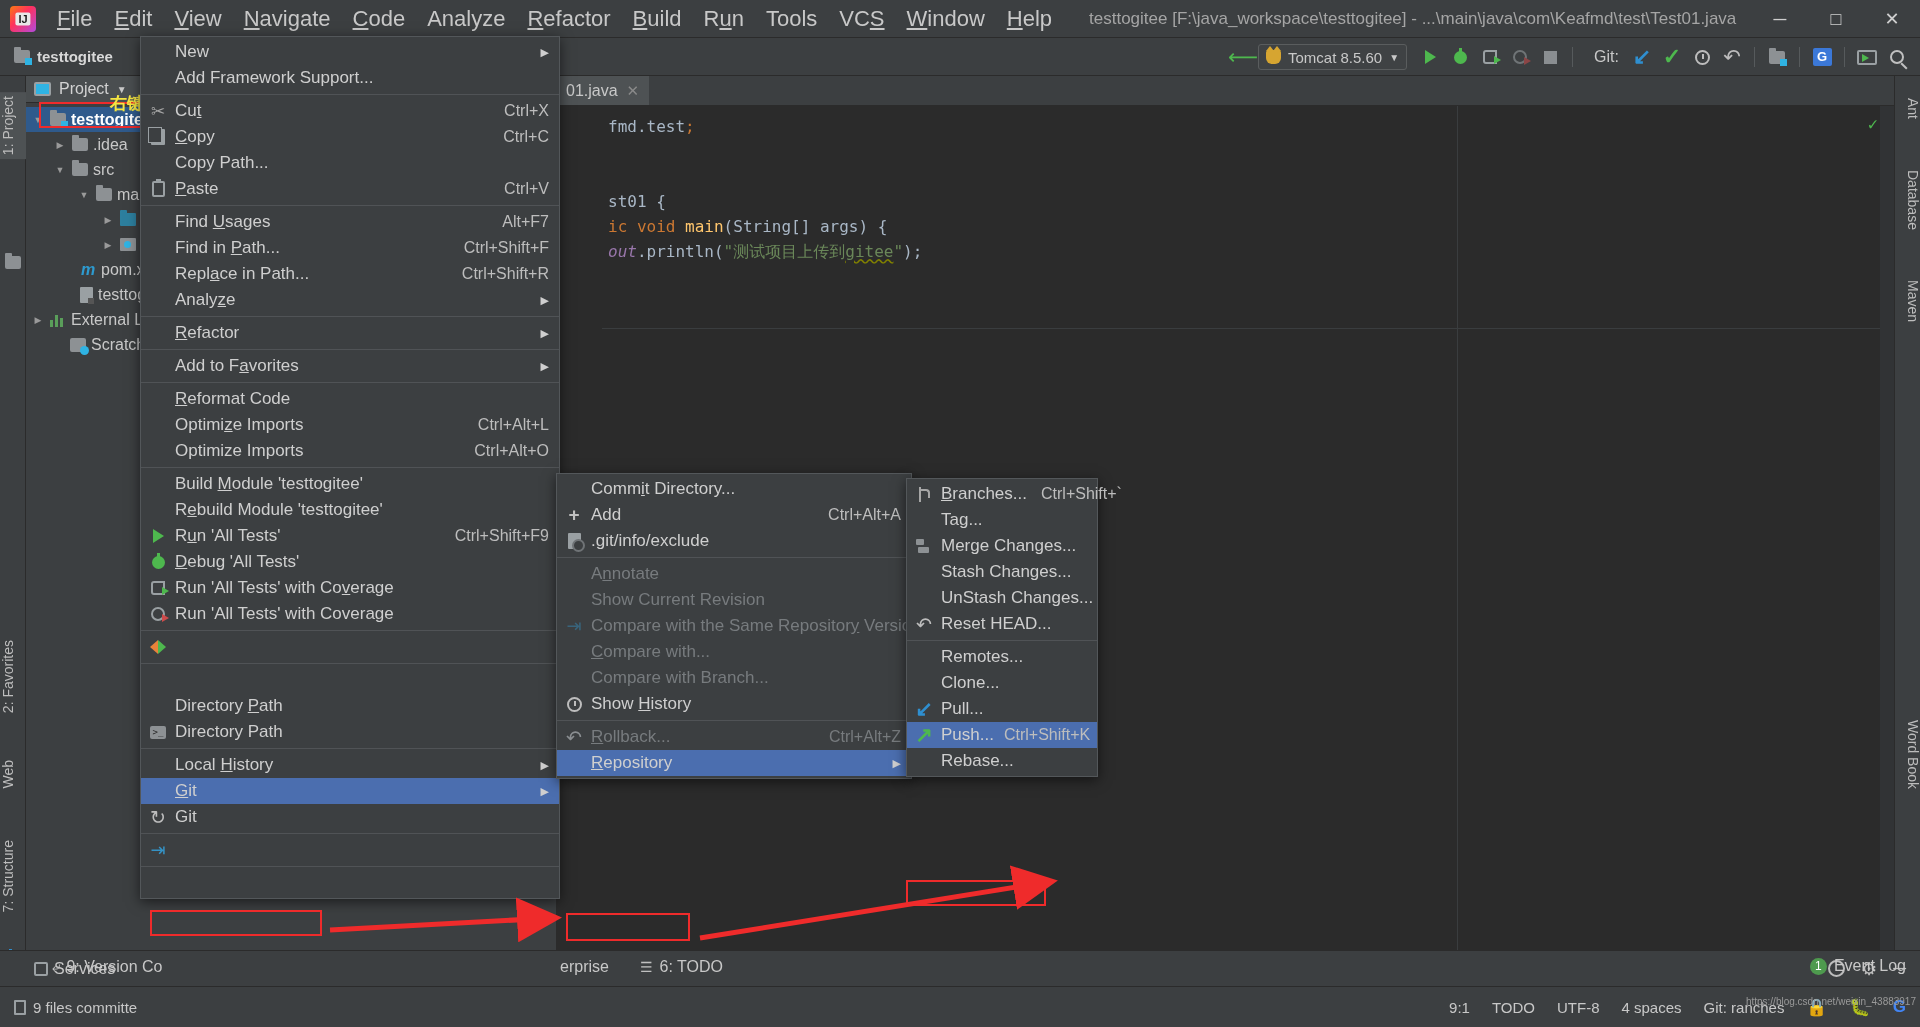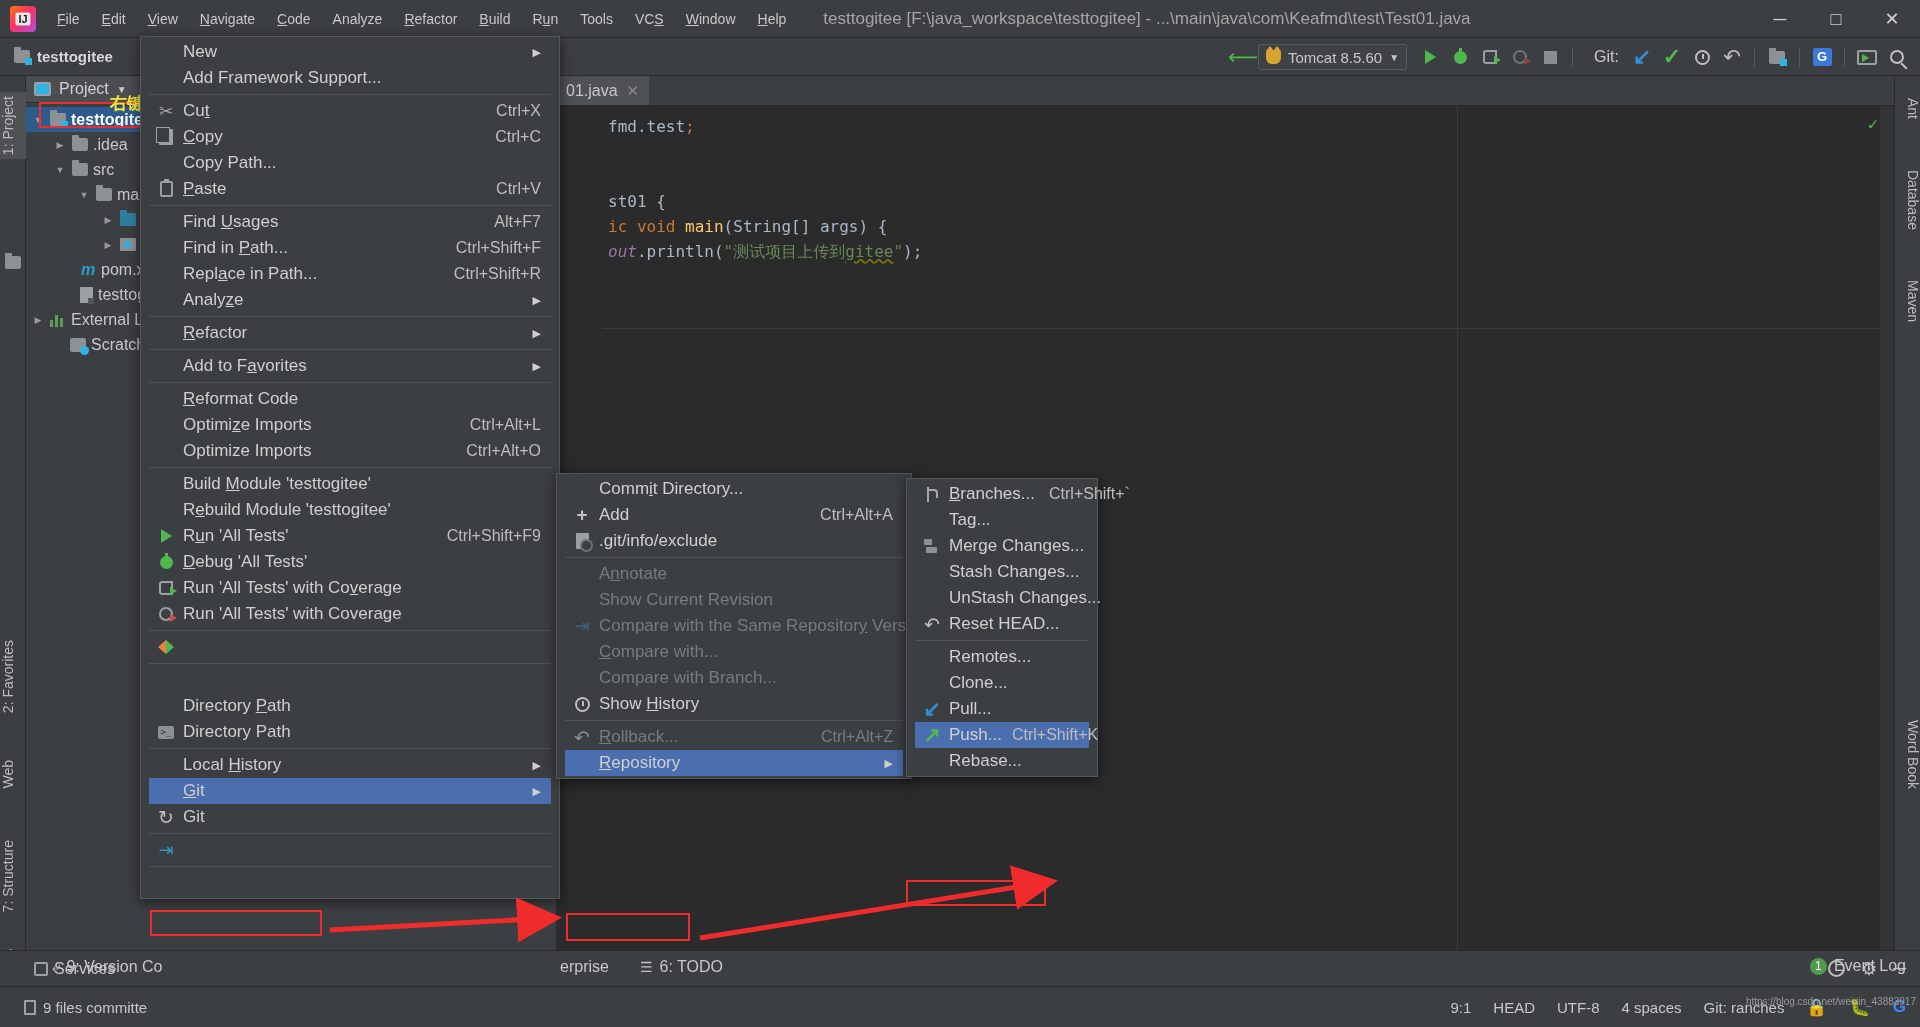--- a/index.html
+++ b/index.html
@@ -25,21 +25,21 @@
     flex: 0 0 auto;
   }
   .ij-logo::after {
     content: "IJ"; position: absolute; left: 50%; top: 50%;
     transform: translate(-50%,-50%); font-size: 11px; font-weight: bold;
     color: #1b1b1b; background: #e8e8e8; padding: 1px 3px; border-radius: 2px;
     line-height: 1;
   }
   .menubar { display: flex; align-items: center; height: 38px; }
   .menubar .mi {
-    font-size: 14px; color: #c8c8c8; padding: 3px 11px; cursor: default;
+    font-size: 22px; color: #c8c8c8; padding: 3px 11px; cursor: default;
     white-space: nowrap;
   }
   .menubar .mi u { text-decoration: underline; }
   .win-title {
     font-size: 17px; color: #a5a5a5; margin-left: 26px; white-space: nowrap;
   }
   .win-ctrls {
     position: absolute; right: 0; top: 0; height: 38px; display: flex; align-items: center;
   }
   .win-ctrls .wb {
@@ -174,35 +174,35 @@
   
   .services-bar {
     position: absolute; left: 0; top: 950px; width: 1920px; height: 36px;
     background: #3c3f41; display: flex; align-items: center; border-top: 1px solid #2b2b2b;
   }
   .services-bar .sb-item { font-size: 16px; color: #c8c8c8; display: flex; align-items: center; gap: 6px; }
   .statusbar {
     position: absolute; left: 0; top: 986px; width: 1920px; height: 41px;
     background: #3c3f41; display: flex; align-items: center; border-top: 1px solid #2b2b2b;
   }
-  .status-left { display: flex; align-items: center; gap: 10px; margin-left: 24px; font-size: 15px; color: #c8c8c8;}
+  .status-left { display: flex; align-items: center; gap: 10px; margin-left: 14px; font-size: 15px; color: #c8c8c8;}
   .status-right { position: absolute; right: 14px; display: flex; align-items: center; gap: 22px; font-size: 15px; color: #c8c8c8; }
   .badge-1 {
     width: 17px; height: 17px; border-radius: 50%; background: #4e9a4e; color: #fff;
     font-size: 12px; display: inline-flex; align-items: center; justify-content: center;
   }
   .evtlog { position: absolute; right: 14px; top: 957px; display:flex; align-items:center; gap:7px; font-size:16px; color:#c8c8c8;}
   .watermark {
     position: absolute; right: 4px; top: 996px; font-size: 10px; color: #9a9a9a; white-space: nowrap;
   }
 
   
   .menu {
     position: absolute; background: #3c3f41; border: 1px solid #53575a;
-    box-shadow: 0 3px 12px rgba(0,0,0,.55); padding: 2px 8px; z-index: 40;
+    box-shadow: 0 3px 12px rgba(0,0,0,.55); padding: 2px 0; z-index: 40;
   }
   .menu .row {
     display: flex; align-items: center; height: 26px; padding: 0 10px 0 0;
     font-size: 17px; color: #cfcfcf; white-space: nowrap; position: relative;
   }
   .menu .row.sel { background: #4b6eaf; }
   .menu .row.dis { color: #777b7e; }
   .menu .ic { width: 34px; display: flex; align-items: center; justify-content: center; flex: 0 0 auto; }
   .menu .lab { flex: 1 1 auto; }
   .menu .lab u { text-decoration: underline; }
@@ -760,21 +760,21 @@
 
   <div class="statusbar">
     <div class="status-left">
       <span style="display:inline-flex;align-items:center;gap:7px;">
         <span style="display:inline-block;width:12px;height:15px;border:2px solid #9aa0a3;border-radius:1px;"></span>
         <span>9 files committe</span>
       </span>
     </div>
     <div class="status-right">
       <span>9:1</span>
-      <span>HEAD</span>
+      <span>TODO</span>
       <span>UTF-8</span>
       <span>4 spaces</span>
       <span>Git: ranches</span>
       <span style="color:#9aa0a3;font-size:17px;">🔒</span>
       <span style="color:#9aa0a3;font-size:17px;">🐛</span>
       <span style="color:#4285f4;font-size:17px;font-weight:bold;">G</span>
     </div>
   </div>
 
   <div style="position:absolute; left:52px; top:958px; display:flex; align-items:center; gap:6px; font-size:16px; color:#c8c8c8; z-index:5;">

